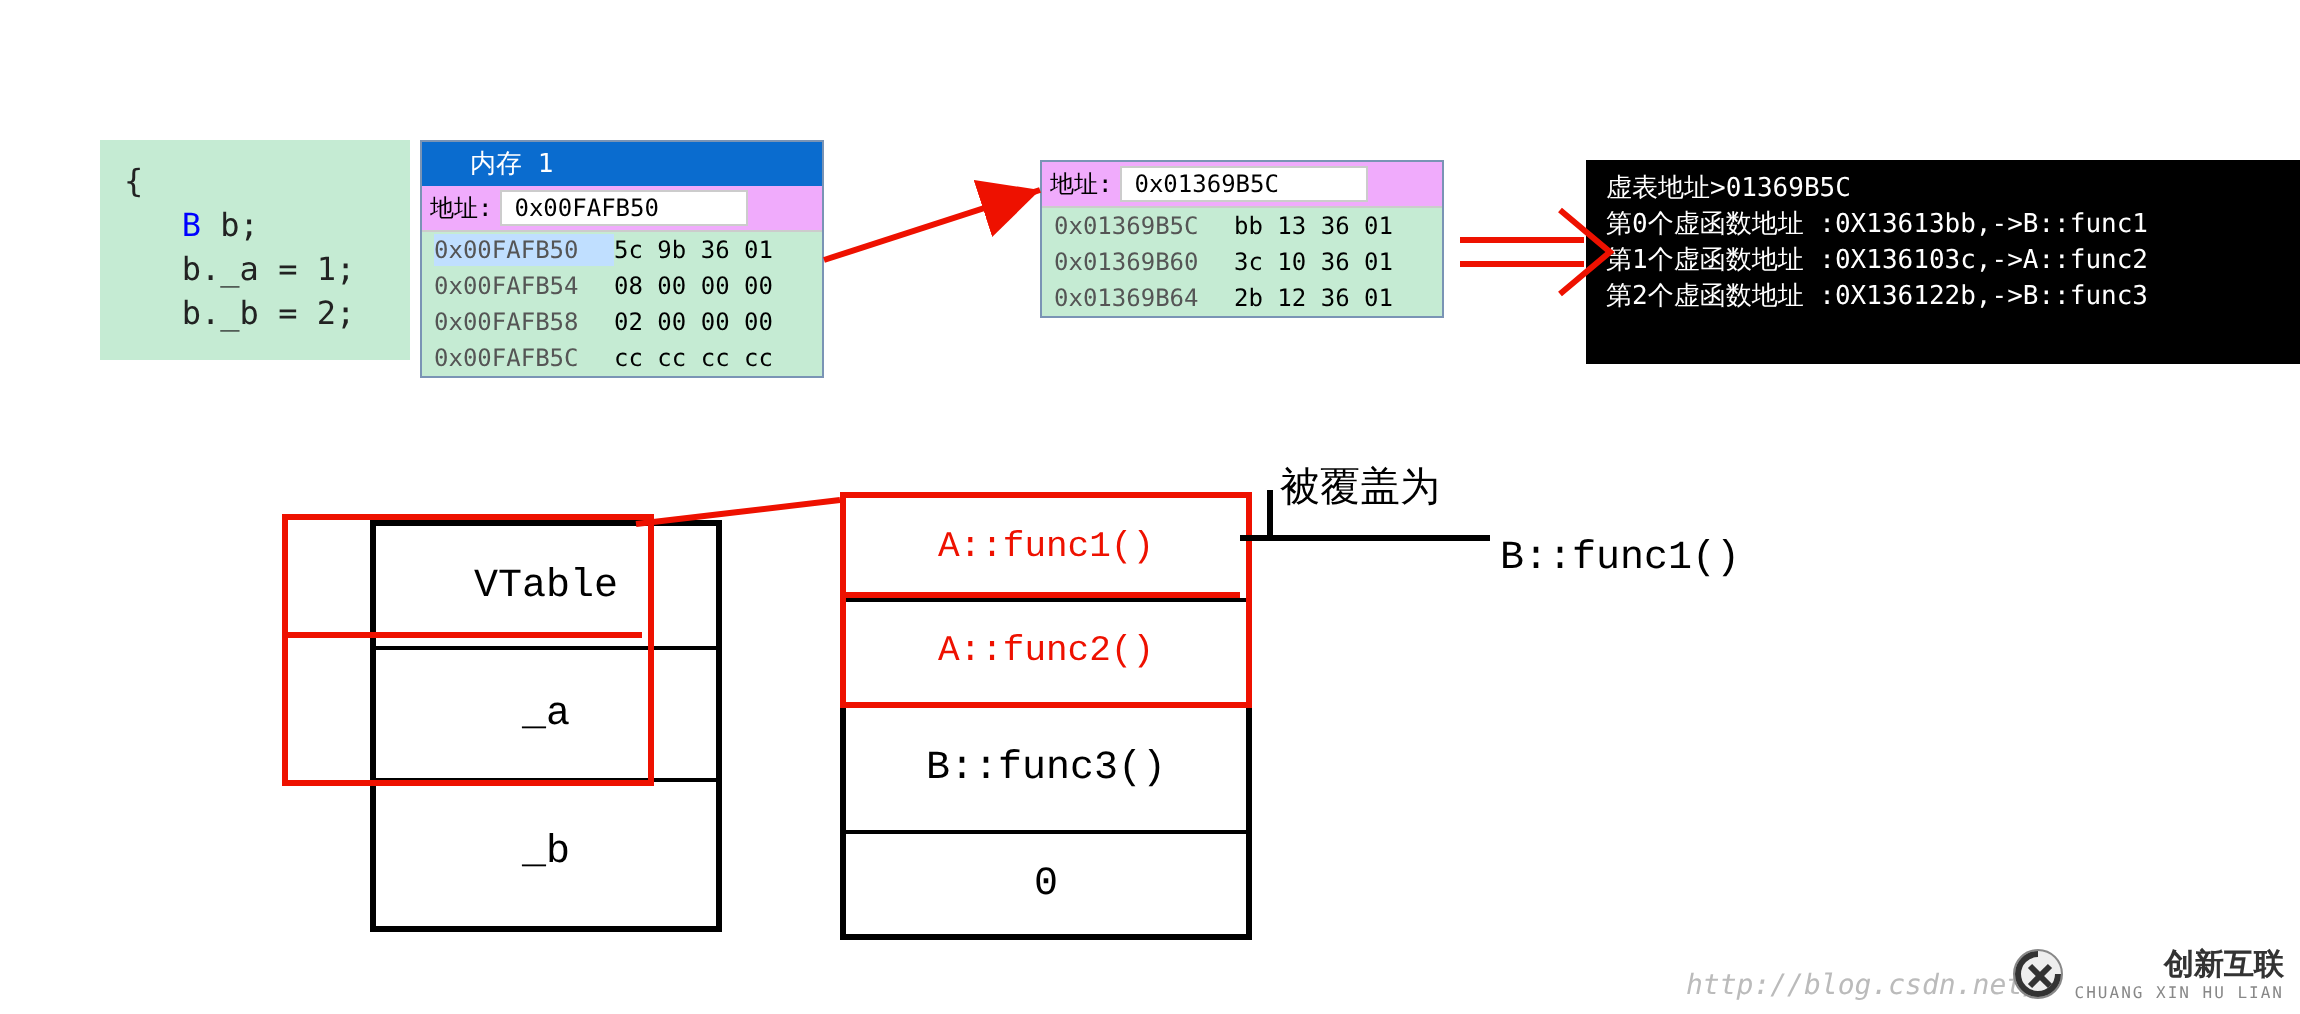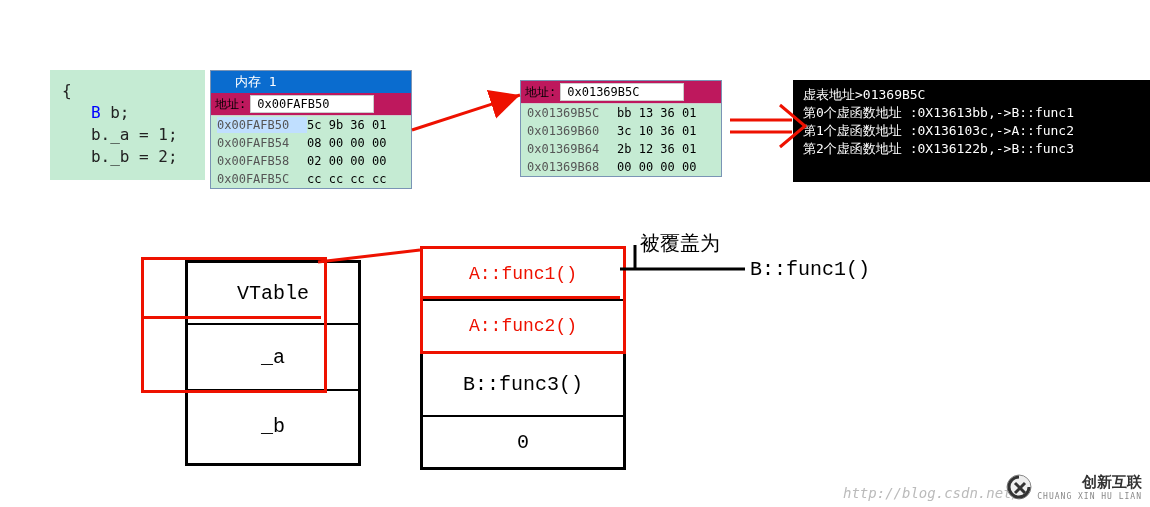--- a/index.html
+++ b/index.html
@@ -5,21 +5,21 @@
   html,body{margin:0;padding:0;width:1150px;height:507px;background:#fff;font-family:"Microsoft YaHei",Consolas,monospace;font-size:14px;position:relative;}
   svg.overlay{position:absolute;top:0;left:0;pointer-events:none;}
   
   .code-panel{position:absolute;left:50px;top:70px;width:155px;height:110px;background:#C5EBD3;padding:10px 0 0 12px;box-sizing:border-box;font-family:Consolas,monospace;font-size:16px;}
   .code-panel .line{white-space:pre;line-height:22px;}
   .t-blue{color:#0000ff}
   .t-black{color:#222}
   
   .mem-win{position:absolute;background:#fff;border:1px solid #7a94b5;font-size:12px;}
   .mem-title{background:#0a6ccf;color:#fff;padding:2px 24px;font-size:13px;}
-  .mem-addr{display:flex;align-items:center;padding:2px 4px;border-bottom:1px solid #ccc;background:#be185d;}
+  .mem-addr{display:flex;align-items:center;padding:2px 4px;border-bottom:1px solid #ccc;background:#f0abfc;}
   .mem-addr .lbl{margin-right:4px;}
   .mem-addr .val{background:#fff;border:1px solid #ccc;padding:1px 6px;font-family:Consolas,monospace;min-width:110px;}
   .mem-rows{background:#C5EBD3;font-family:Consolas,monospace;}
   .mem-row{display:flex;padding:1px 6px;line-height:16px;}
   .mem-row .addr{width:90px;color:#555;}
   .mem-row .bytes{color:#000;}
   .byte-hilite{background:#c0dfff;}
   .byte-red{color:#c00;}
   .byte-gray{color:#888;}
   
@@ -86,24 +86,20 @@
         <span class="bytes">bb 13 36 01</span>
       </div>
       <div class="mem-row">
         <span class="addr">0x01369B60</span>
         <span class="bytes">3c 10 36 01</span>
       </div>
       <div class="mem-row">
         <span class="addr">0x01369B64</span>
         <span class="bytes">2b 12 36 01</span>
       </div>
-      <div class="mem-row">
-        <span class="addr">0x01369B68</span>
-        <span class="bytes">00 00 00 00</span>
-      </div>
     </div>
 </div>
 
 <div class="console" style="left:793px;top:80px;width:340px;height:90px;"><span>虚表地址&gt;01369B5C</span>
 <span>第0个虚函数地址 :0X13613bb,-&gt;B::func1</span>
 <span>第1个虚函数地址 :0X136103c,-&gt;A::func2</span>
 <span>第2个虚函数地址 :0X136122b,-&gt;B::func3</span></div>
 
 <div class="obj-box" style="left:146px;top:260px;width:170px;height:200px;margin-left:39px;">
   <div class="obj-cell" style="height:60px;">VTable</div>
@@ -117,21 +113,21 @@
 <div class="obj-box" style="left:420px;top:246px;width:200px;height:218px;">
   <div class="obj-cell red-text" style="height:50px;">A::func1()</div>
   <div class="obj-cell red-text" style="height:50px;">A::func2()</div>
   <div class="obj-cell" style="height:62px;">B::func3()</div>
   <div class="obj-cell" style="height:50px;border-bottom:0;">0</div>
 </div>
 <div class="red-frame" style="left:420px;top:246px;width:200px;height:102px;"></div>
 <div class="red-sep" style="left:423px;top:296px;width:197px;"></div>
 
 <div class="label-text" style="left:640px;top:230px;">被覆盖为</div>
-<div class="label-text" style="left:750px;top:258px;">B::func1()</div>
+<div class="label-text" style="left:750px;top:268px;">B::func1()</div>
 
 <svg class="overlay" width="1150" height="507">
 
   <defs>
     <marker id="ah-red" markerWidth="12" markerHeight="12" refX="10" refY="5" orient="auto">
       <path d="M0,0 L10,5 L0,10 Z" fill="#e10"></path>
     </marker>
     <marker id="ah-red-big" markerWidth="14" markerHeight="14" refX="2" refY="7" orient="auto">
       <path d="M0,0 L14,7 L0,14 Z" fill="none" stroke="#e10" stroke-width="2"></path>
     </marker>

